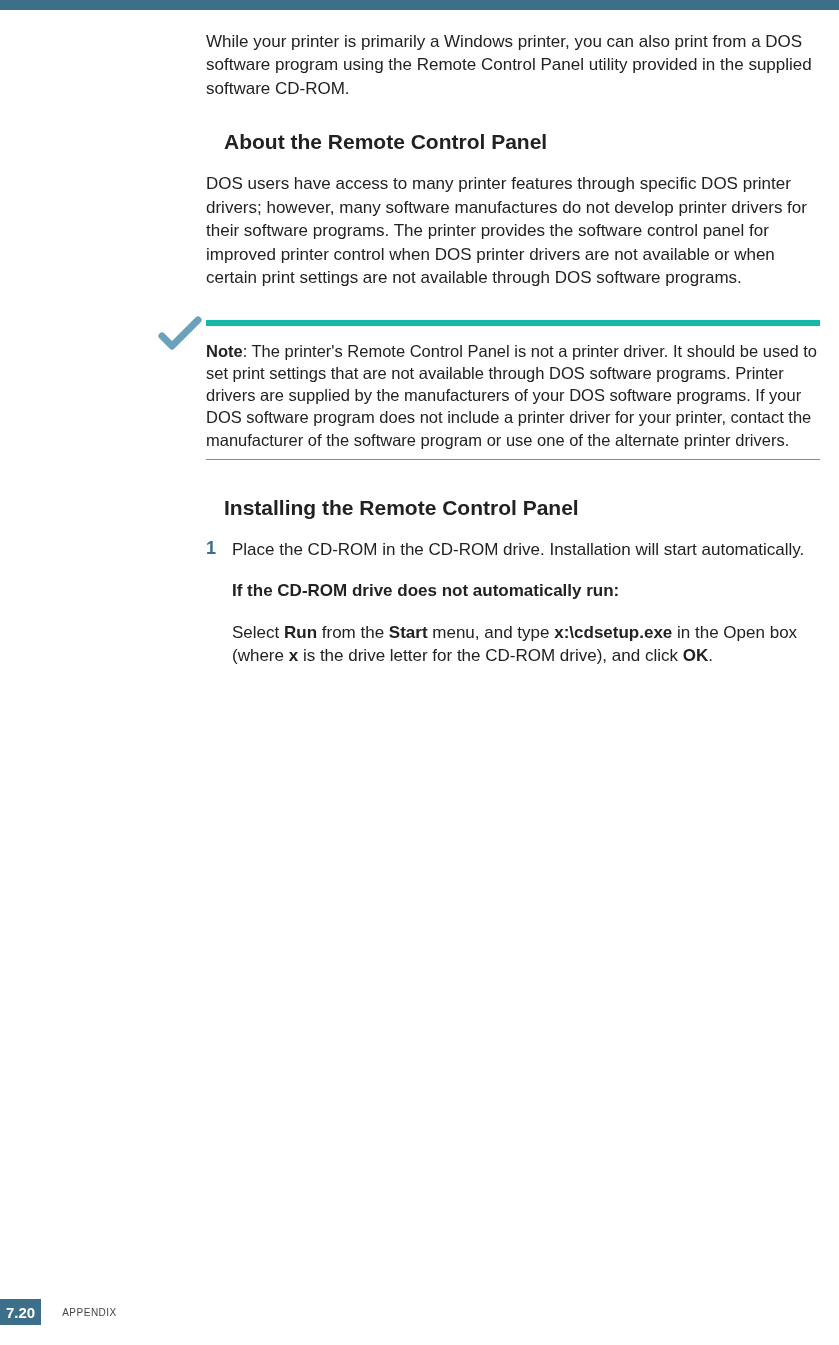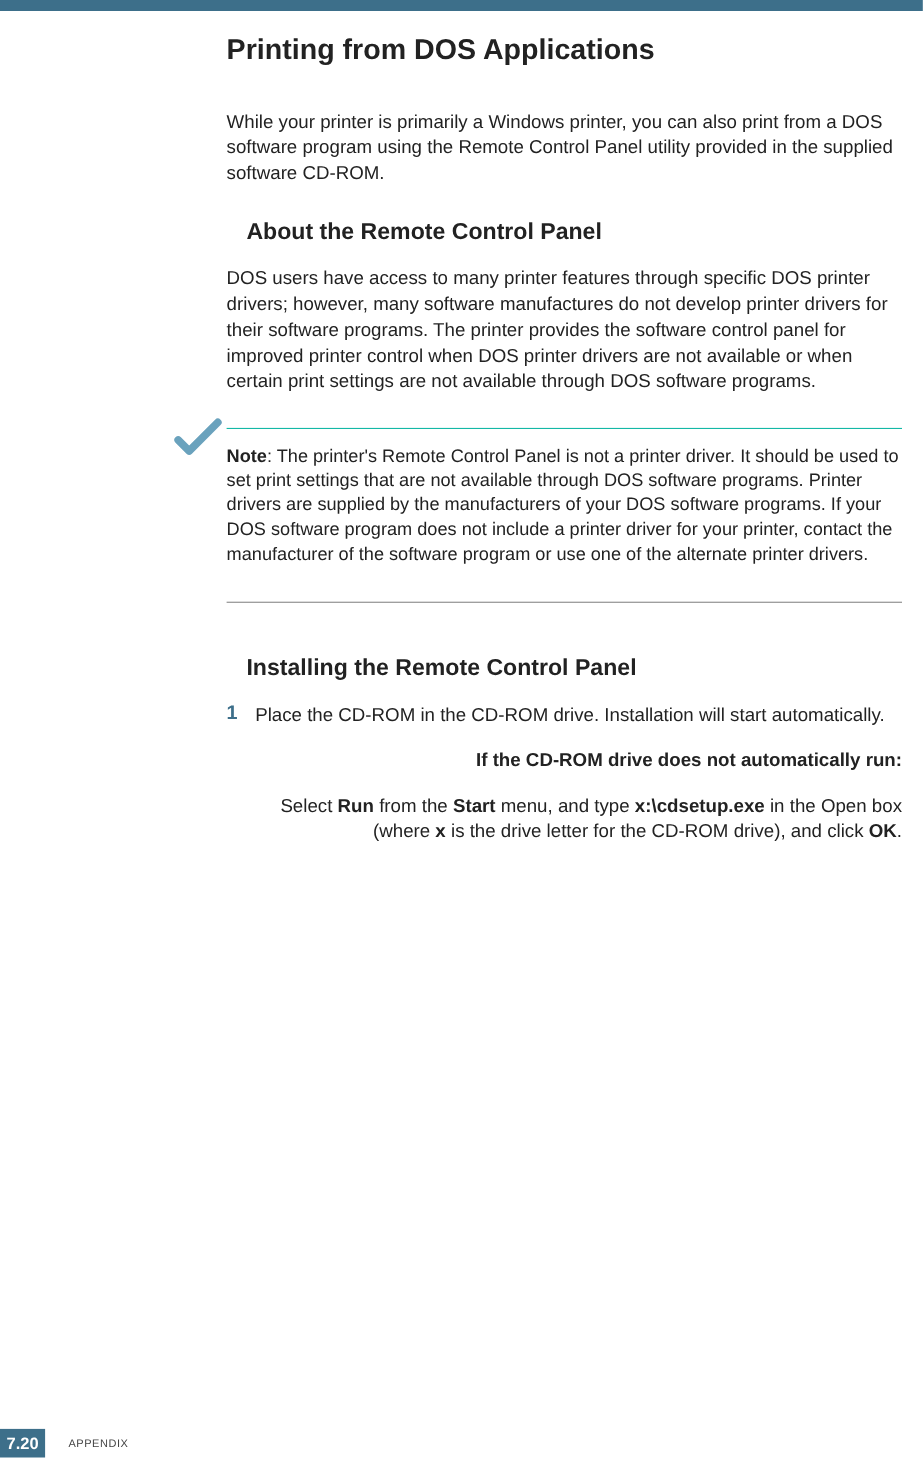--- a/index.html
+++ b/index.html
@@ -34,24 +34,24 @@
   }
   h2 {
     font-size: 21px;
     font-weight: bold;
     color: #222;
     margin-bottom: 18px;
     margin-top: 10px;
     margin-left: 18px;
   }
   .note-block {
-    border-top: 1px solid #14b8a6;
+    border-top: 6px solid #14b8a6;
     border-bottom: 1px solid #888;
-    padding: 14px 0 32px 0;
-    margin: 20px 0 48px 0;
+    padding: 14px 0 8px 0;
+    margin: 20px 0 36px 0;
     position: relative;
     display: flex;
     align-items: flex-start;
   }
   .note-block .check {
     position: absolute;
     left: -48px;
     top: -10px;
     width: 44px;
     height: 36px;
@@ -80,21 +80,20 @@
     font-size: 17px;
     line-height: 1.38;
     color: #222;
   }
   .step-indent {
     margin-left: 26px;
     font-size: 17px;
     line-height: 1.38;
     color: #222;
     margin-bottom: 18px;
-    text-align: right;
   }
   .bold { font-weight: bold; }
   .footer {
     position: absolute;
     bottom: 20px;
     left: 0;
     display: flex;
     align-items: center;
   }
   .page-badge {
@@ -117,21 +116,20 @@
     font-variant: small-caps;
   }
 </style>
 </head>
 <body>
 
 <div class="topbar"></div>
 
 <div class="content">
 
-  <h1>Printing from DOS Applications</h1>
 
   <p class="body">While your printer is primarily a Windows printer, you can also print from a DOS software program using the Remote Control Panel utility provided in the supplied software CD-ROM.</p>
 
   <h2>About the Remote Control Panel</h2>
 
   <p class="body">DOS users have access to many printer features through specific DOS printer drivers; however, many software manufactures do not develop printer drivers for their software programs. The printer provides the software control panel for improved printer control when DOS printer drivers are not available or when certain print settings are not available through DOS software programs.</p>
 
   <div class="note-block">
     <div class="check">
       <svg viewBox="0 0 44 36">

